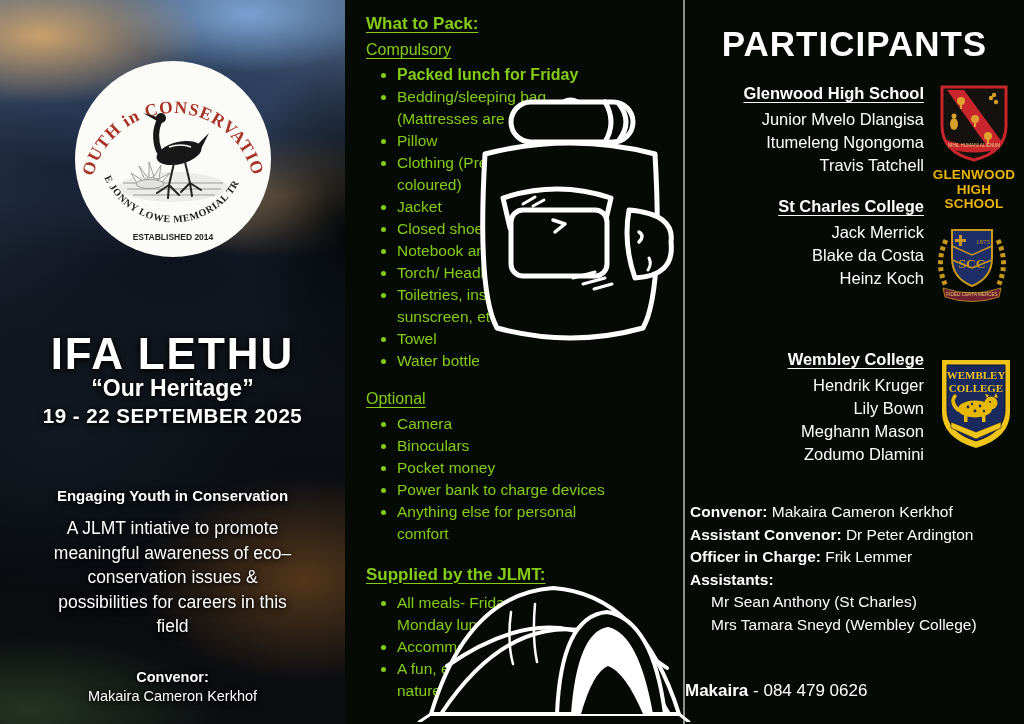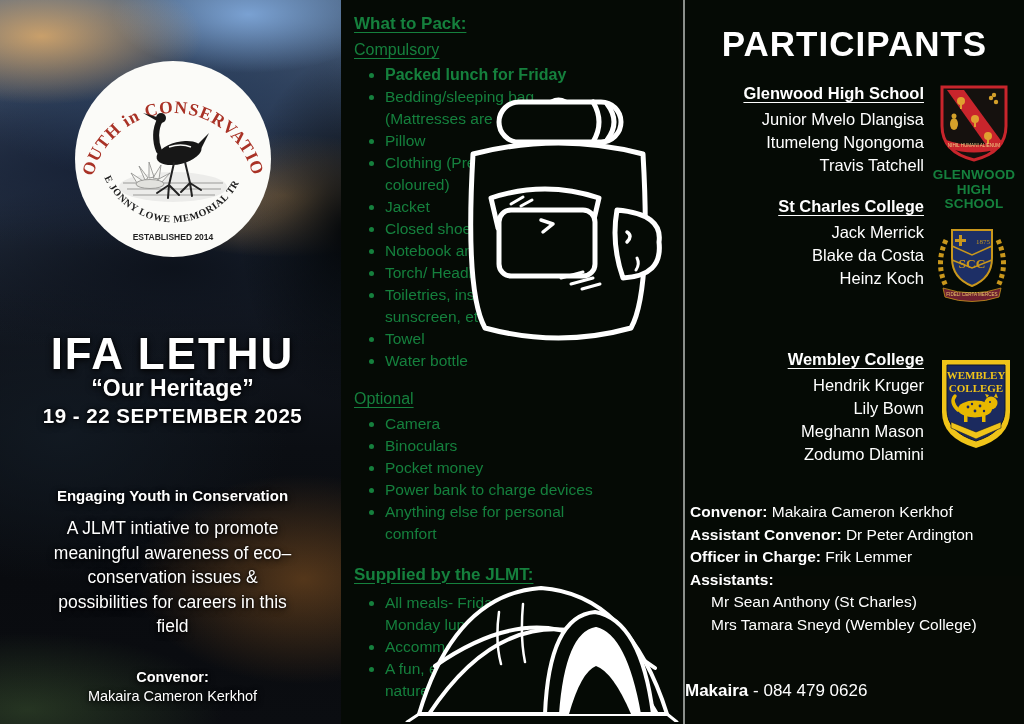--- a/index.html
+++ b/index.html
@@ -28,21 +28,21 @@
   .logo-wrap{ position:absolute; left:50%; top:58px; transform:translateX(-50%); width:200px; height:202px; }
   .lp-title{ position:absolute; top:329px; width:100%; font-size:44px; font-weight:bold; letter-spacing:2px; }
   .lp-sub{ position:absolute; top:375px; width:100%; font-size:23px; font-weight:bold; }
   .lp-dates{ position:absolute; top:404px; width:100%; font-size:20.5px; font-weight:bold; letter-spacing:.5px; }
   .lp-tag{ position:absolute; top:487px; width:100%; font-size:15px; font-weight:bold; }
   .lp-desc{ position:absolute; top:516px; left:50%; transform:translateX(-50%); width:252px; font-size:17.5px; line-height:24.5px; font-weight:300; }
   .lp-conv{ position:absolute; top:668px; width:100%; font-size:14.5px; line-height:19px; }
   .b{ font-weight:bold; }
 
   
-  .panel-mid{ position:absolute; left:341px; top:0; width:338px; height:724px; background:#050a05; color:#15803d; }
+  .panel-mid{ position:absolute; left:353px; top:0; width:338px; height:724px; background:#050a05; color:#84cc16; }
   .sec{ position:absolute; left:13px; width:315px; z-index:1; }
   .sec1{ top:14px; } .sec2{ top:390px; } .sec3{ top:565px; }
   .h-main{ font-size:17px; font-weight:bold; text-decoration:underline; text-underline-offset:3px; margin-bottom:7px; }
   .h-sub{ font-size:16px; text-decoration:underline; text-underline-offset:3px; margin-bottom:5px; }
   ul.pack{ list-style:disc; margin:2px 0 0 0; padding-left:31px; }
   ul.pack li{ font-size:15.5px; line-height:22px; max-width:212px; }
   ul.pack li.strong{ font-weight:bold; font-size:16px; }
   .illus{ position:absolute; z-index:3; }
   .bp{ left:100px; top:92px; }
   .tent{ left:62px; top:576px; }
@@ -52,21 +52,21 @@
 
   
   .panel-right{ position:absolute; left:685px; top:0; width:339px; height:576px; background:#050a05; color:#fff; }
   .pr-head{ position:absolute; top:24px; width:100%; text-align:center; font-size:35px; font-weight:bold; letter-spacing:1px; }
   .school{ position:absolute; right:100px; text-align:right; }
   .school .sname{ font-size:16.5px; font-weight:bold; text-decoration:underline; text-underline-offset:3px; margin-bottom:5px; }
   .school .stud{ font-size:16.5px; line-height:23px; }
   .school1{ top:84px; } .school2{ top:197px; } .school3{ top:350px;margin-left:31px; }
   .badge{ position:absolute; right:8px; text-align:center; }
   .badge1{ top:84px; width:84px; }
-  .badge1 .btxt{ color:#15803d; font-weight:bold; font-size:13.5px; line-height:14.5px; letter-spacing:.2px; margin-top:2px; }
+  .badge1 .btxt{ color:#eab308; font-weight:bold; font-size:13.5px; line-height:14.5px; letter-spacing:.2px; margin-top:2px; }
   .badge2{ top:220px; width:88px; }
   .badge3{ top:356px; width:80px; }
   .officials{ position:absolute; left:5px; top:501px; font-size:15.5px; line-height:22.6px; white-space:nowrap; }
   .off-ind{ padding-left:21px; }
   .phone{ position:absolute; top:681px; width:100%; text-align:left; font-size:17px; }
   .serif{ font-family:"Liberation Serif","DejaVu Serif",serif; }
 </style>
 </head>
 <body>
 

